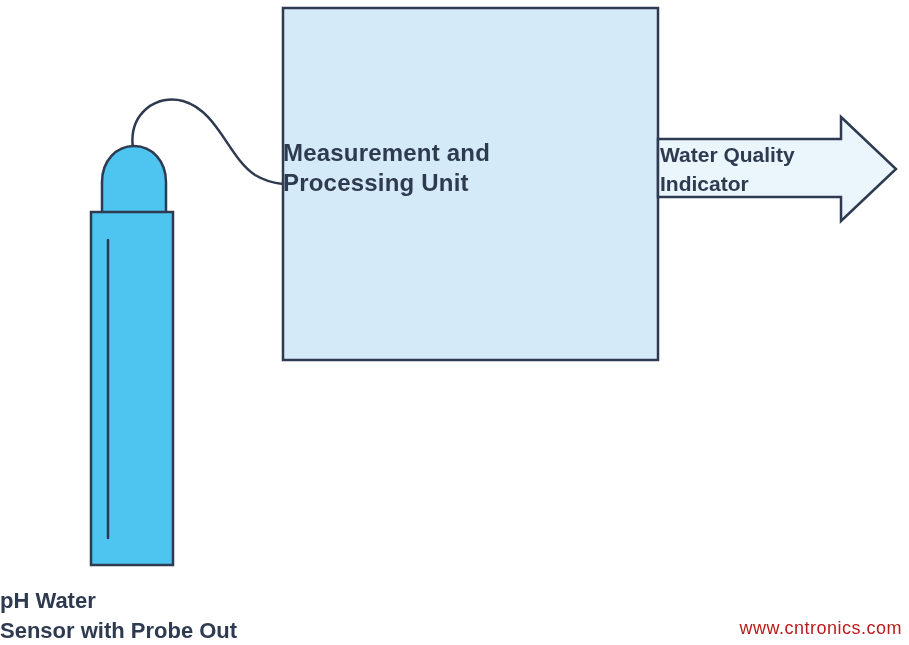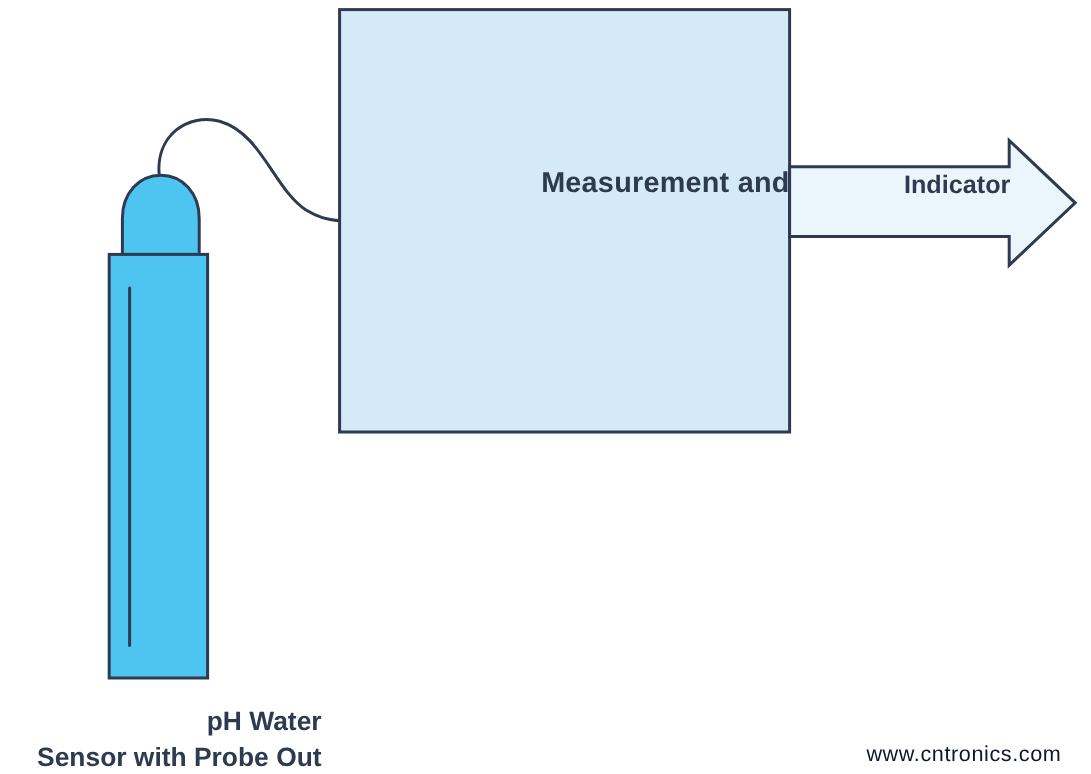--- a/index.html
+++ b/index.html
@@ -17,21 +17,21 @@
   }
   .canvas svg {
     position: absolute;
     left: 0;
     top: 0;
   }
   .label {
     position: absolute;
     color: #2e3a50;
     font-weight: bold;
-    text-align: right;
+    text-align: left;
   }
   .label .line { display: block; }
   .box-label {
     left: 283px;
     top: 138px;
     width: 375px;
     font-size: 24px;
     line-height: 30px;
     letter-spacing: 0.2px;
   }
@@ -49,22 +49,22 @@
     font-size: 22px;
     line-height: 30px;
   }
   .watermark {
     position: absolute;
     left: 722px;
     top: 618px;
     width: 180px;
     font-size: 18px;
     font-weight: normal;
-    color: #0f172a;
-    text-align: left;
+    color: #b91c1c;
+    text-align: right;
     letter-spacing: 0.5px;
   }
 </style>
 </head>
 <body>
 
 <div class="canvas">
 
   <svg width="909" height="645" viewBox="0 0 909 645">
 
@@ -76,23 +76,25 @@
 
     <path d="M102,213 L102,182 C102,161 116,146 134,146 C152,146 166,161 166,182 L166,213 Z" stroke-width="2.5" stroke="#2e3a50" fill="#4ec4f0"></path>
 
     <rect x="91" y="212" width="82" height="353" stroke-width="2.5" stroke="#2e3a50" fill="#4ec4f0"></rect>
 
     <line x1="108" y1="240" x2="108" y2="538" stroke-width="2.5" stroke-linecap="round" stroke="#2e3a50"></line>
   </svg>
 
   <div class="label box-label">
     <span class="line">Measurement and</span>
+    <span class="line">Processing Unit</span>
   </div>
 
   <div class="label arrow-label">
+    <span class="line">Water Quality</span>
     <span class="line">Indicator</span>
   </div>
 
   <div class="label probe-label">
     <span class="line">pH Water</span>
     <span class="line">Sensor with Probe Out</span>
   </div>
 
   <div class="watermark">www.cntronics.com</div>
 

